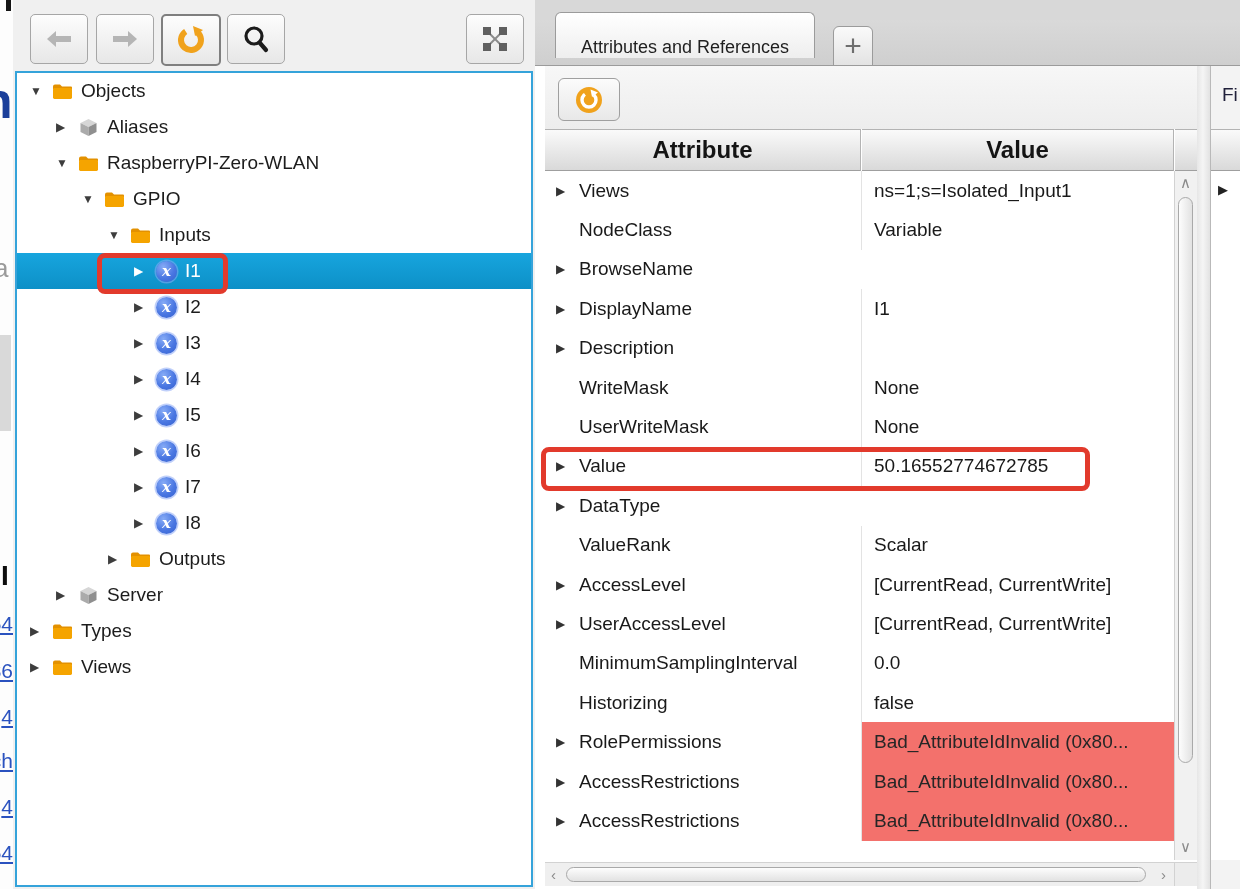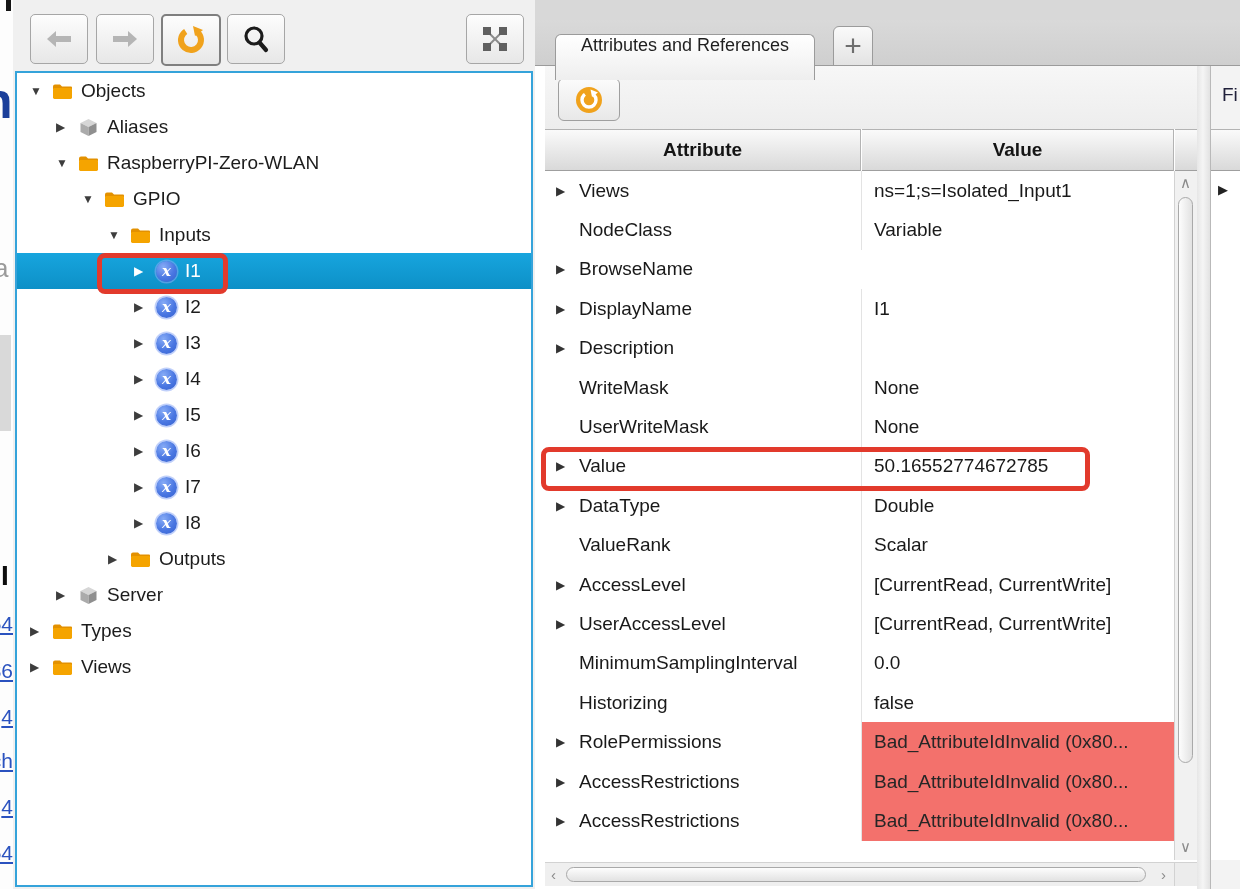--- a/index.html
+++ b/index.html
@@ -42,40 +42,40 @@
   
   .anno{position:absolute;border:5px solid var(--anno);box-sizing:border-box;
         border-radius:8px;pointer-events:none;}
   #anno-tree{left:97px;top:253px;width:131px;height:41px;}
   #anno-value{left:541px;top:447px;width:549px;height:44px;}
 
   
   #top-strip{left:535px;top:0;width:705px;height:20px;background:#d8d8d8;}
   #tabbar{left:535px;top:20px;width:705px;height:46px;background:linear-gradient(#d9d9d9,#cfcfcf);
           border-bottom:1px solid #9b9b9b;box-sizing:border-box;}
-  #tab-active{left:555px;top:34px;height:45px;padding:0 25px;
+  #tab-active{left:555px;top:12px;height:45px;padding:0 25px;
               background:linear-gradient(#ffffff,#eeeeee);
               border:1px solid #9b9b9b;border-bottom:none;border-radius:6px 6px 0 0;
-              display:flex;align-items:flex-start;font-size:18px;color:#1f1f1f;z-index:2;}
+              display:flex;align-items:flex-end;font-size:18px;color:#1f1f1f;z-index:2;}
   #tab-plus{left:833px;top:26px;width:40px;height:40px;
             background:linear-gradient(#fafafa,#e3e3e3);
             border:1px solid #9b9b9b;border-radius:6px 6px 0 0;
             display:flex;align-items:center;justify-content:center;
             font-size:30px;color:#6e6e6e;box-sizing:border-box;}
   #attr-toolbar{left:545px;top:66px;width:652px;height:63px;background:linear-gradient(#f7f7f7,#ededed);}
   #attr-refresh{left:558px;top:78px;width:60px;height:41px;border:1px solid #9f9f9f;
                 border-radius:6px;background:linear-gradient(#fbfbfb,#e8e8e8);
                 display:flex;align-items:center;justify-content:center;}
 
   
   .hdrcell{position:absolute;top:129px;height:42px;box-sizing:border-box;
            background:linear-gradient(#fafafa,#d9d9d9);
            border-top:1px solid #b3b3b3;border-bottom:1px solid #9f9f9f;
            display:flex;align-items:center;justify-content:center;
-           font-size:19px;font-weight:bold;color:#141414;}
+           font-size:24px;font-weight:bold;color:#141414;}
   #hdr-attr{left:545px;width:316px;border-right:1px solid #b3b3b3;}
   #hdr-val{left:862px;width:312px;border-right:1px solid #b3b3b3;}
   #hdr-corner{left:1175px;width:22px;}
   #attr-body{left:545px;top:171px;width:629px;height:689px;background:#ffffff;overflow:hidden;}
   .arow{height:39.4px;display:flex;align-items:stretch;font-size:19px;color:#191919;}
   .acell-attr{width:316px;flex:none;display:flex;align-items:center;padding-left:11px;box-sizing:border-box;}
   .a-arrow{width:23px;flex:none;font-size:12px;color:#333;}
   .acell-val{flex:1;display:flex;align-items:center;padding-left:12px;box-sizing:border-box;
              border-left:1px solid #e3e3e3;white-space:nowrap;overflow:hidden;}
   .arow.error .acell-val{background:var(--errbg);color:#262626;}
@@ -375,21 +375,20 @@
         <span class="a-arrow">▶</span>
         <span>Value</span>
       </div>
       <div class="acell-val">50.16552774672785</div>
     </div>
     <div class="arow">
       <div class="acell-attr">
         <span class="a-arrow">▶</span>
         <span>DataType</span>
       </div>
-      <div class="acell-val">Double</div>
     </div>
     <div class="arow">
       <div class="acell-attr">
         <span class="a-arrow"></span>
         <span>ValueRank</span>
       </div>
       <div class="acell-val">Scalar</div>
     </div>
     <div class="arow">
       <div class="acell-attr">

